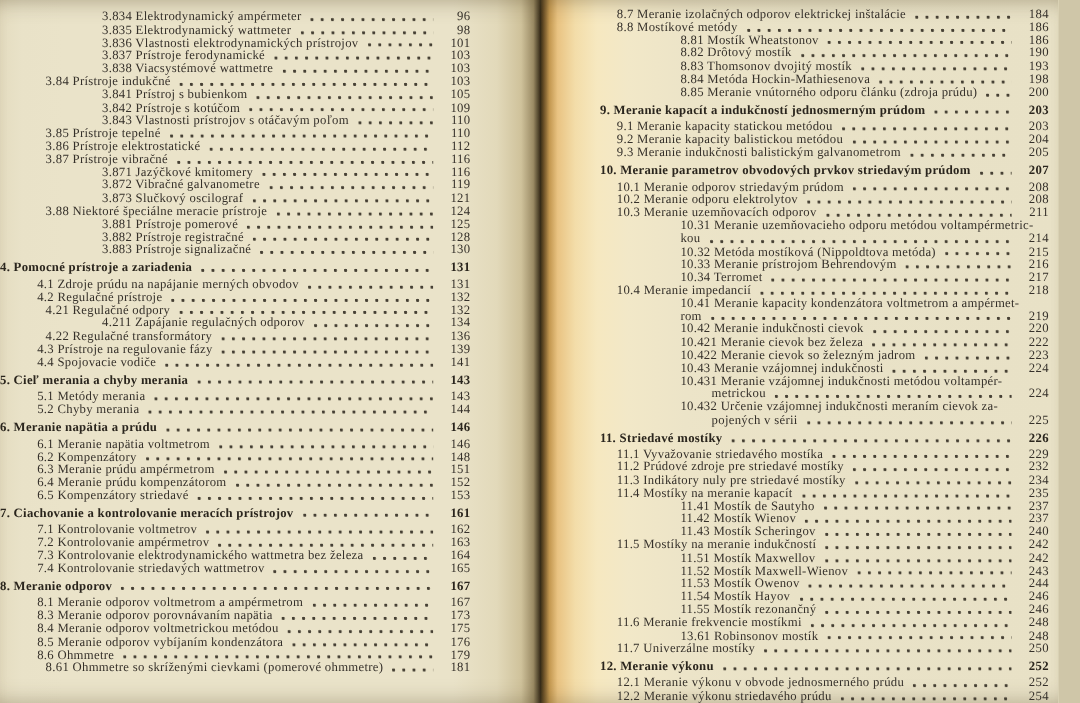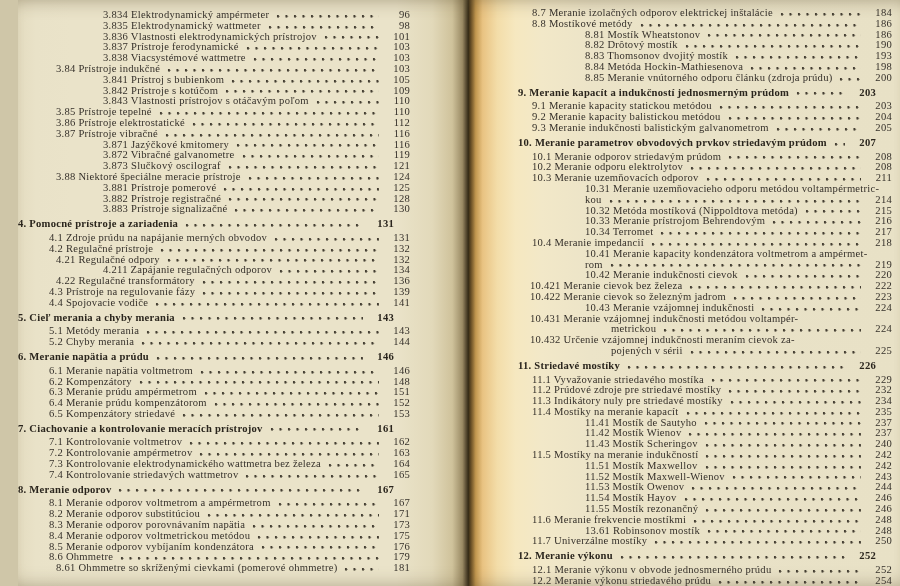--- a/index.html
+++ b/index.html
@@ -2,21 +2,21 @@
 <html><head>
 <meta charset="utf-8">
 <style>
   html,body{margin:0;padding:0;}
   body{
     width:900px;height:586px;overflow:hidden;
     background:#cfc6a8;
     font-family:"Liberation Serif","DejaVu Serif",serif;
   }
   .spread{
-    width:900px;height:586px;display:flex;position:relative;justify-content:flex-end;
+    width:900px;height:586px;display:flex;position:relative;
   }
   .page{
     height:586px;box-sizing:border-box;
     font-size:10.6px;line-height:10.8px;color:#35302a;
     letter-spacing:0.25px;
   }
   .pl{
     width:450px;
     padding:10px 58px 0 0;
     background:linear-gradient(90deg,
@@ -30,39 +30,39 @@
     background:linear-gradient(90deg,
       #2f2616 0%, #6b5128 0.7%, #c2974f 1.8%, #e9c382 3.4%,
       #f3dda9 6.8%, #f6e8c0 11%, #f2e8c8 17%, #ece4c8 28%,
       #e9e2c7 50%, #e8e1c6 100%);
     box-shadow:inset 0 14px 18px -14px rgba(90,75,45,.45), inset 0 -14px 18px -14px rgba(90,75,45,.4);
   }
   .row{
     display:flex;align-items:baseline;
     white-space:nowrap;
   }
-  .row.ch{font-weight:bold;color:#2a251d;margin:4px 16px 3px 0;}
+  .row.ch{font-weight:bold;color:#2a251d;margin:4px 0 3px 0;}
   .lbl{flex:0 0 auto;}
   .leader{
     flex:1 1 0;align-self:flex-end;height:8px;
     margin:0 5px 1px 7px;min-width:0;
     background-image:radial-gradient(circle at 2px 4.3px, #453f33 1.1px, rgba(0,0,0,0) 1.55px);
     background-size:8.5px 8px;background-repeat:repeat-x;
   }
   .pg{flex:0 0 auto;min-width:26px;text-align:right;}
   
   .pl .l1{padding-left:0}
   .pl .l2{padding-left:31px}
   .pl .l3{padding-left:38px}
   .pl .l4{padding-left:85px}
   
   .pr .l1{padding-left:50px}
   .pr .l2{padding-left:64px}
   .pr .l3{padding-left:117px}
-  .pr .l4{padding-left:62px}
+  .pr .l4{padding-left:117px}
   .pr .l3.cont{padding-left:117px}
   .pr .l4.cont{padding-left:143px}
 </style>
 </head>
 <body>
 
 <div class="spread">
   <div class="page pl">
     <div>
         <div class="row l4">
@@ -274,25 +274,20 @@
     <span class="lbl">8. Meranie odporov</span>
     <span class="leader"></span>
     <span class="pg">167</span>
   </div>
         <div class="row l2">
     <span class="lbl">8.1 Meranie odporov voltmetrom a ampérmetrom</span>
     <span class="leader"></span>
     <span class="pg">167</span>
   </div>
         <div class="row l2">
-    <span class="lbl">8.2 Meranie odporov substitúciou</span>
-    <span class="leader"></span>
-    <span class="pg">171</span>
-  </div>
-        <div class="row l2">
     <span class="lbl">8.3 Meranie odporov porovnávaním napätia</span>
     <span class="leader"></span>
     <span class="pg">173</span>
   </div>
         <div class="row l2">
     <span class="lbl">8.4 Meranie odporov voltmetrickou metódou</span>
     <span class="leader"></span>
     <span class="pg">175</span>
   </div>
         <div class="row l2">

